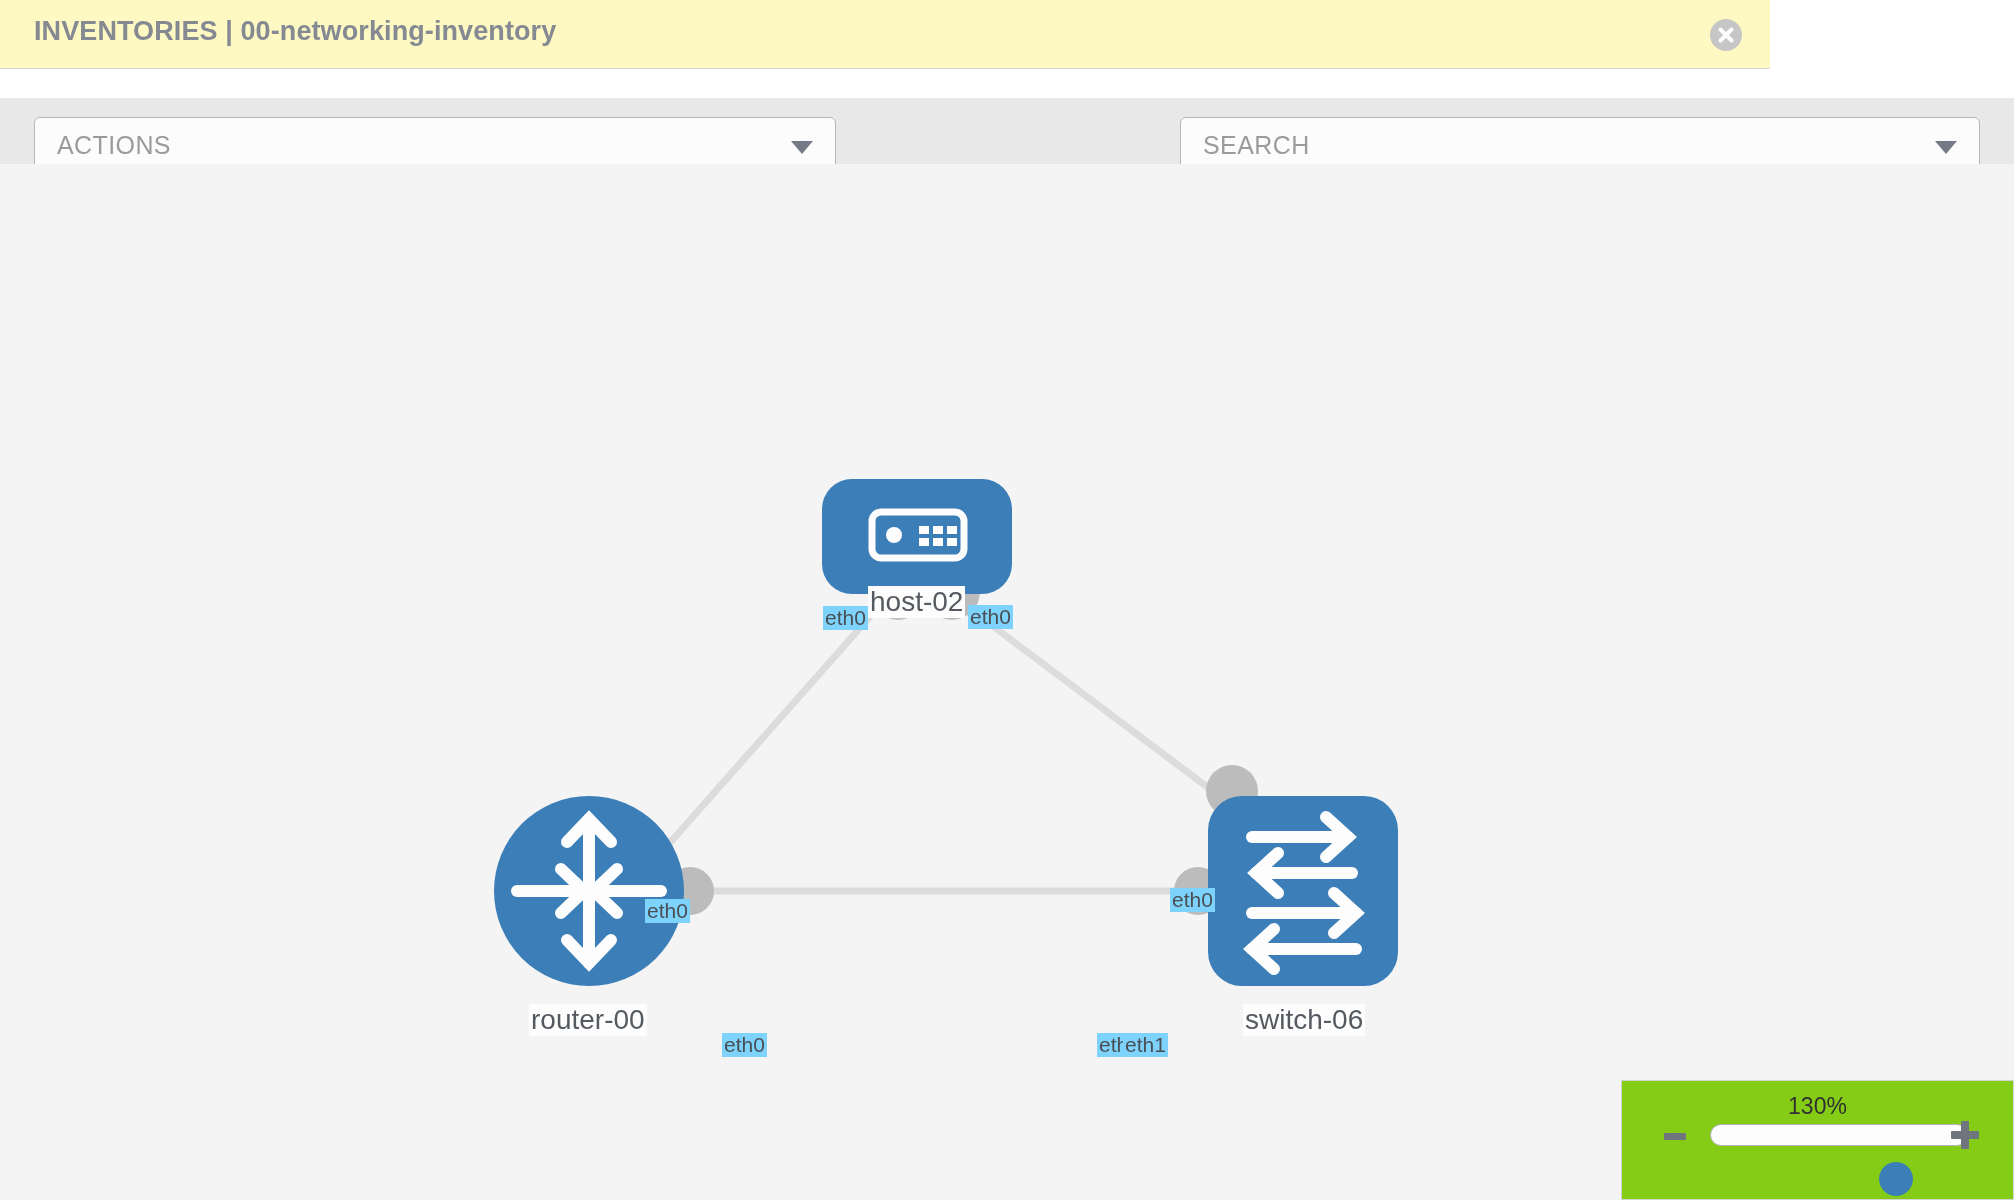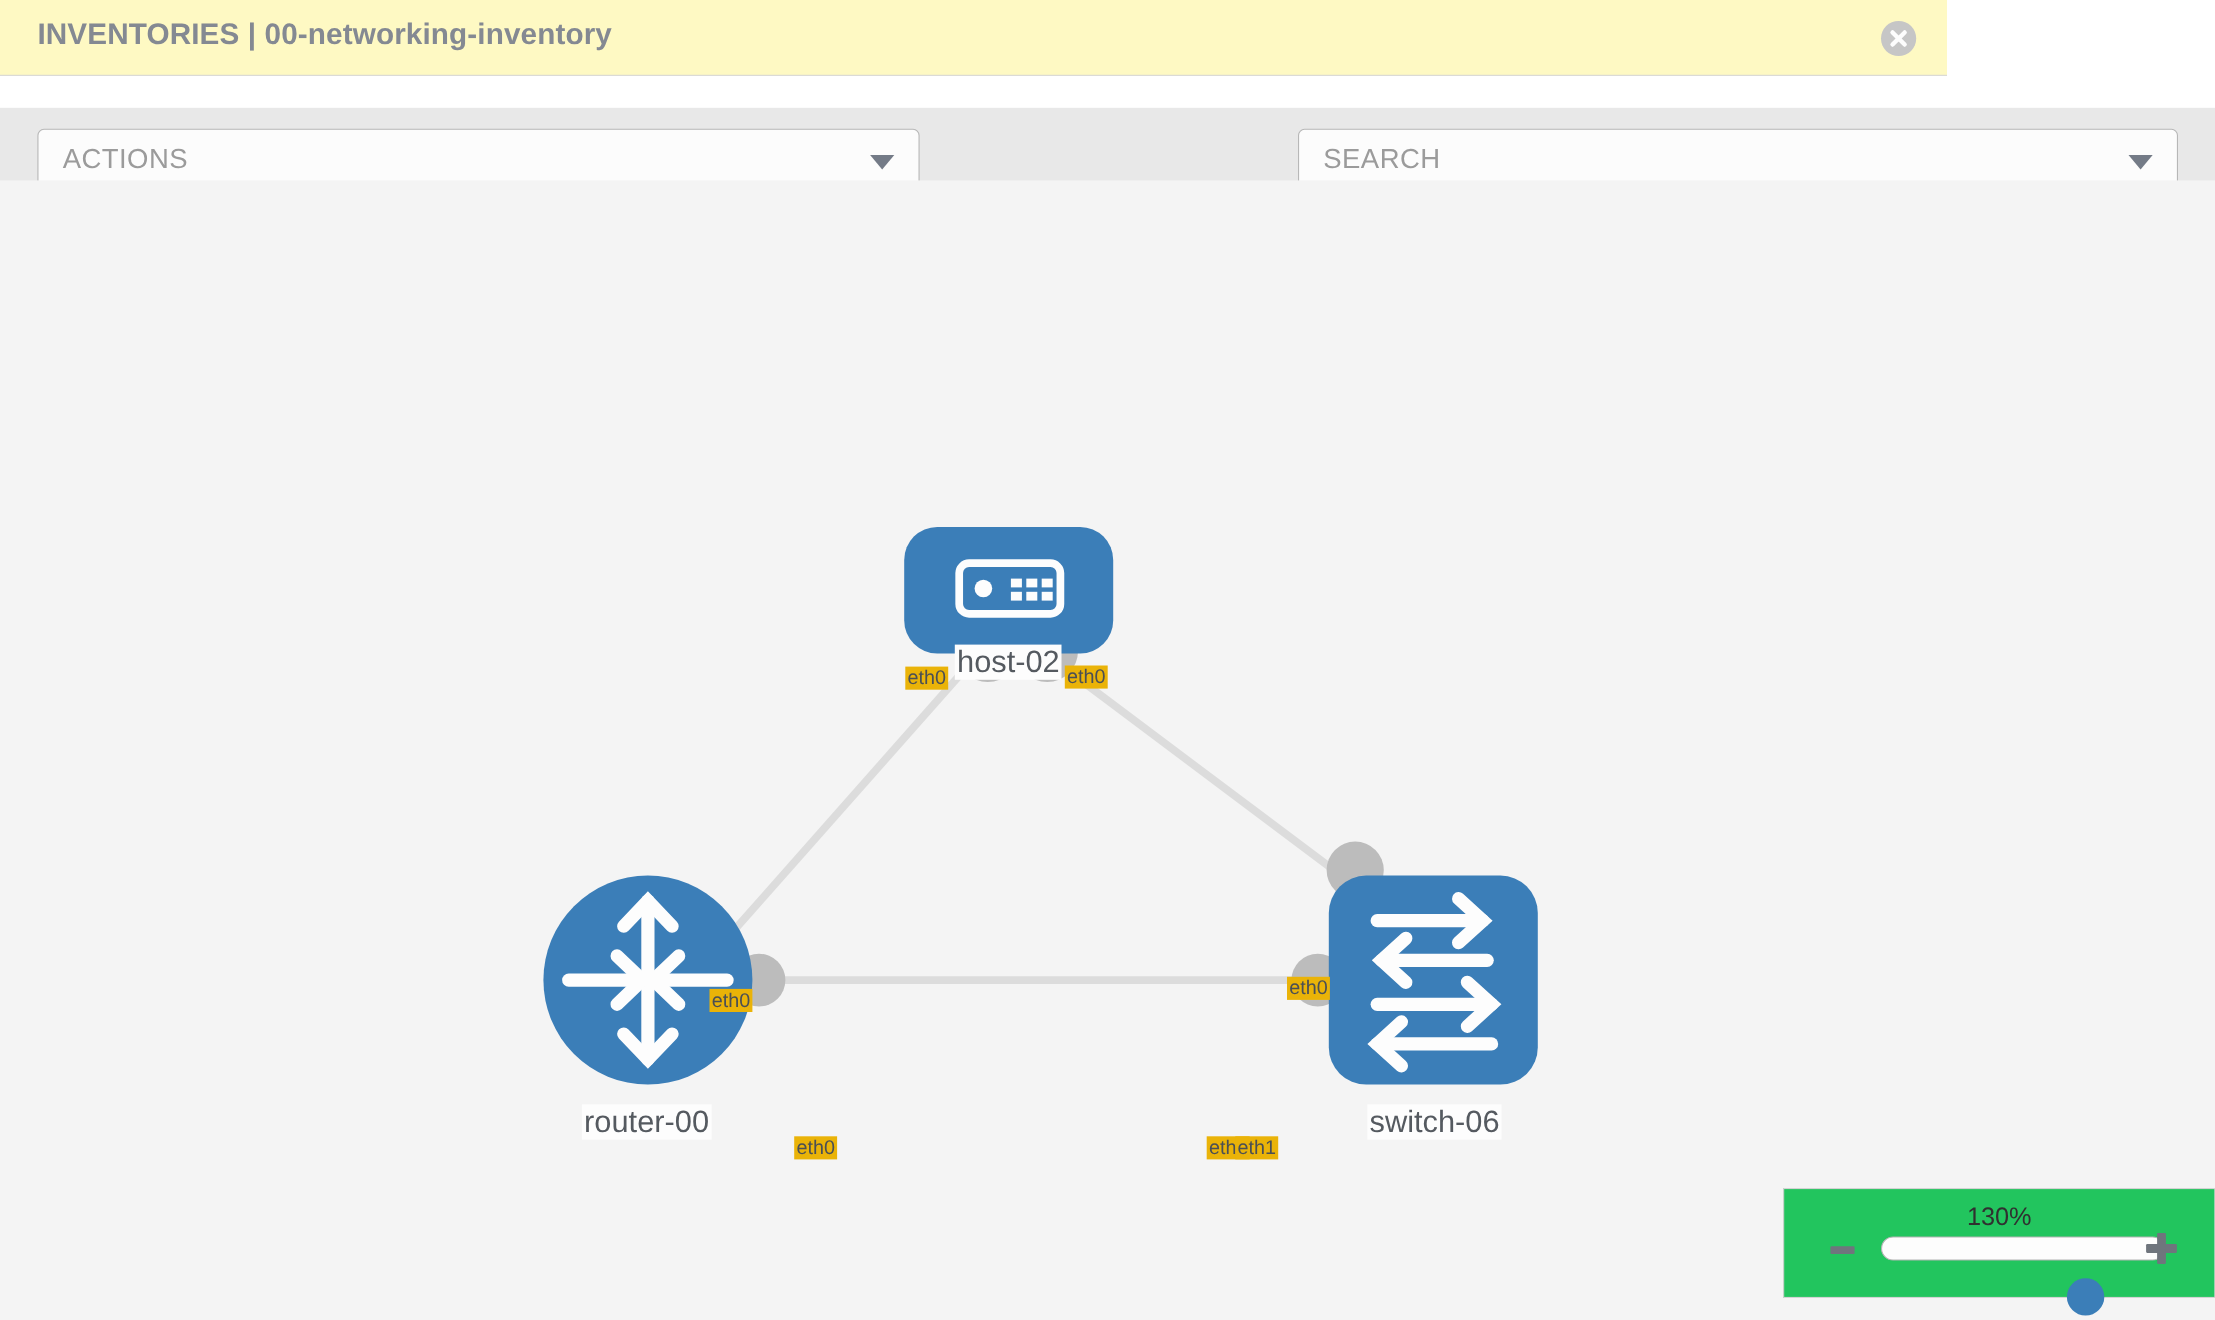--- a/index.html
+++ b/index.html
@@ -92,31 +92,31 @@
   
   .node-label {
     position: absolute;
     font-size: 28px; color: #555a60;
     background: #fdfdfd;
     white-space: nowrap;
     padding: 0 2px;
   }
   .iface-label {
     position: absolute;
-    font-size: 18px; color: #4a4f55;
-    background: #eab308;
+    font-size: 21px; color: #4a4f55;
+    background: #7dd3fc;
     white-space: nowrap;
     padding: 0 2px;
   }
 
   
   .zoom-widget {
     position: absolute; left: 1621px; top: 1080px;
-    width: 393px; height: 100px;
-    background: #22c55e;
+    width: 393px; height: 120px;
+    background: #84cc16;
     border: 1px solid #d3d3d3;
   }
   .zoom-percent {
     position: absolute; left: 0; right: 0; top: 12px;
     text-align: center;
     font-size: 23px; color: #303030;
   }
   .zoom-minus {
     position: absolute; left: 42px; top: 52px;
     width: 22px; height: 7px; background: #6f757d;

